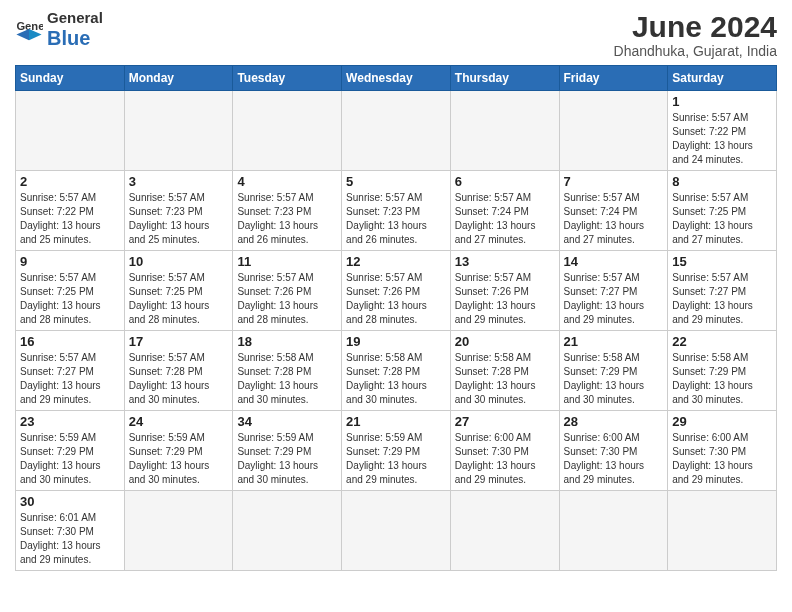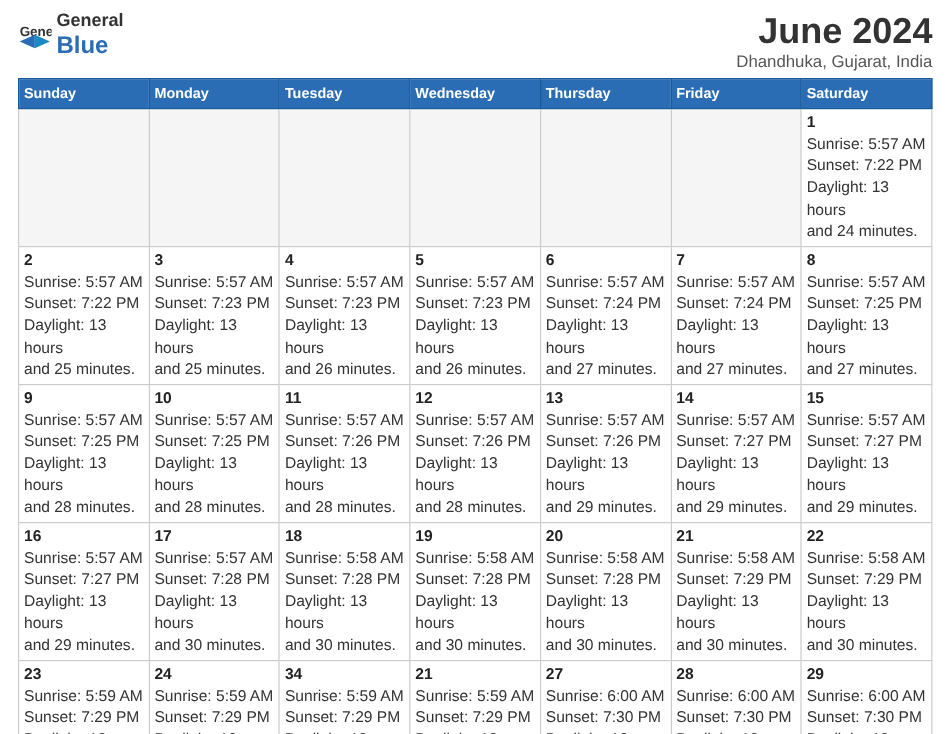--- a/index.html
+++ b/index.html
@@ -73,21 +73,21 @@
       background: #f5f5f5;
     }
     .day-number {
       font-size: 13px;
       font-weight: bold;
       color: #222;
       display: block;
       margin-bottom: 2px;
     }
     .day-info {
-      font-size: 13px;
+      font-size: 10px;
       color: #333;
       line-height: 1.4;
     }
     .last-row td {
       height: 60px;
       margin-top: 12px;
     }
   </style>
 </head>
 <body>

